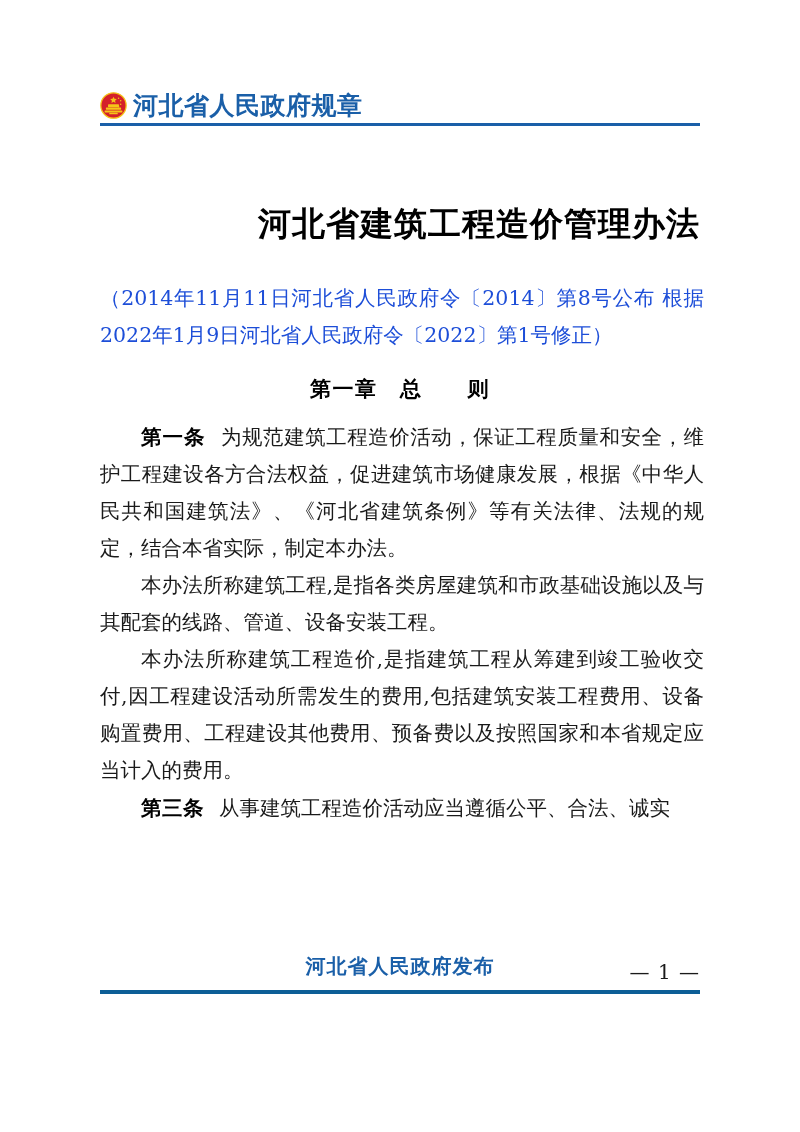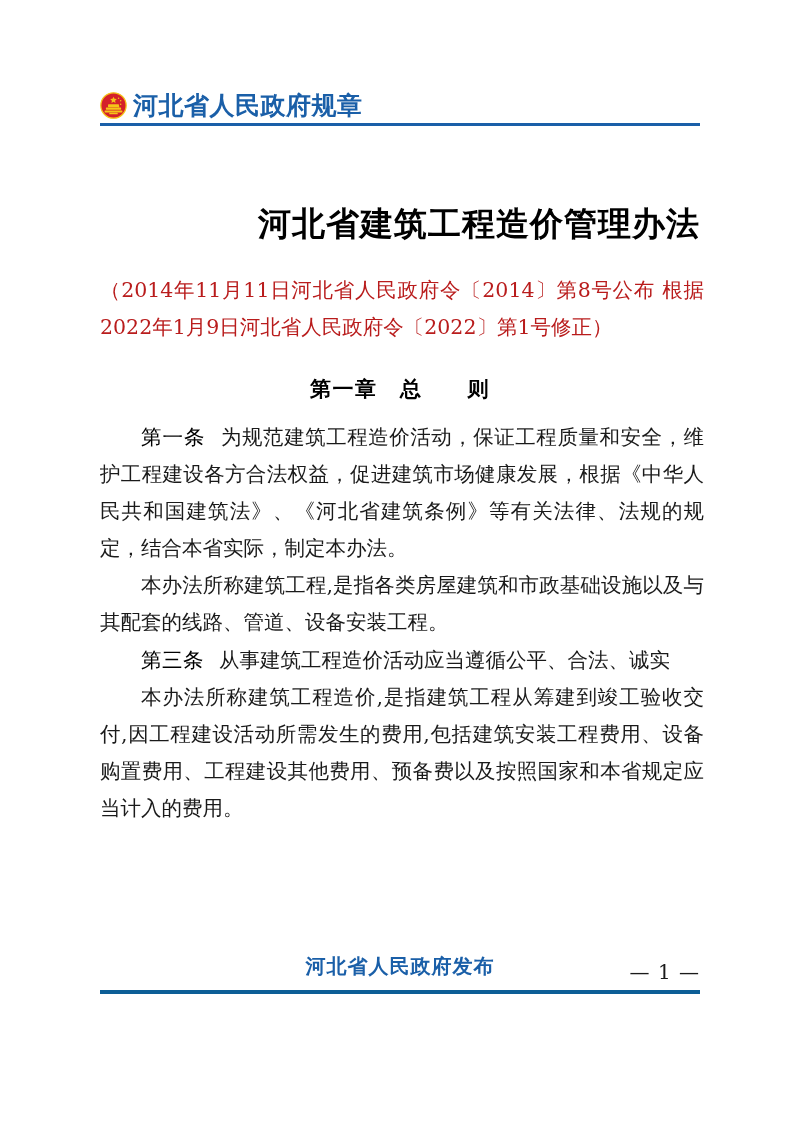--- a/index.html
+++ b/index.html
@@ -86,28 +86,28 @@
     font-size: 33px;
     letter-spacing: 1px;
     line-height: 1.3;
     color: #000;
   }
 
   
   .pub-note {
     position: absolute;
     left: 100px;
-    top: 272px;
+    top: 280px;
     width: 604px;
     font-size: 20.5px;
     line-height: 37px;
     text-align: justify;
     text-align-last: left;
     letter-spacing: 0px;
-    color: #b91c1c;
+    color: #1d4ed8;
   }
 
   
   .chapter-heading {
     position: absolute;
     left: 100px;
     top: 375px;
     width: 600px;
     text-align: center;
     font-family: Liberation Serif, serif;
@@ -131,21 +131,21 @@
     text-align: justify;
     text-align-last: left;
     text-indent: 41px;
     color: #1a1a1a;
     margin: 0;
     letter-spacing: 0px;
   }
 
   .art-label {
     font-family: "Liberation Sans", sans-serif;
-    font-weight: normal;
+    font-weight: bold;
     font-size: 20.5px;
     color: #000;
     letter-spacing: 0.5px;
   }
 
   .art-gap {
     display: inline-block;
     width: 15px;
   }
 
@@ -207,25 +207,25 @@
   <div class="chapter-heading">第一章　总　　则</div>
 
   <div class="body-block">
     <p class="para">
       <span class="art-label">第一条</span><span class="art-gap"></span><span>为规范建筑工程造价活动，保证工程质量和安全，维护工程建设各方合法权益，促进建筑市场健康发展，根据《中华人民共和国建筑法》、《河北省建筑条例》等有关法律、法规的规定，结合本省实际，制定本办法。</span>
     </p>
     <p class="para">
       <span>本办法所称建筑工程,是指各类房屋建筑和市政基础设施以及与其配套的线路、管道、设备安装工程。</span>
     </p>
     <p class="para">
+      <span>本办法所称建筑工程造价,是指建筑工程从筹建到竣工验收交付,因工程建设活动所需发生的费用,包括建筑安装工程费用、设备购置费用、工程建设其他费用、预备费以及按照国家和本省规定应当计入的费用。</span>
+    </p>
+    <p class="para">
       <span class="art-label">第三条</span><span class="art-gap"></span><span>从事建筑工程造价活动应当遵循公平、合法、诚实</span>
     </p>
-    <p class="para">
-      <span>本办法所称建筑工程造价,是指建筑工程从筹建到竣工验收交付,因工程建设活动所需发生的费用,包括建筑安装工程费用、设备购置费用、工程建设其他费用、预备费以及按照国家和本省规定应当计入的费用。</span>
-    </p>
   </div>
 
   <div class="page-number">— 1 —</div>
 
   <div class="rule-bottom"></div>
 
   <div class="doc-footer">河北省人民政府发布</div>
 
 </div>
 

